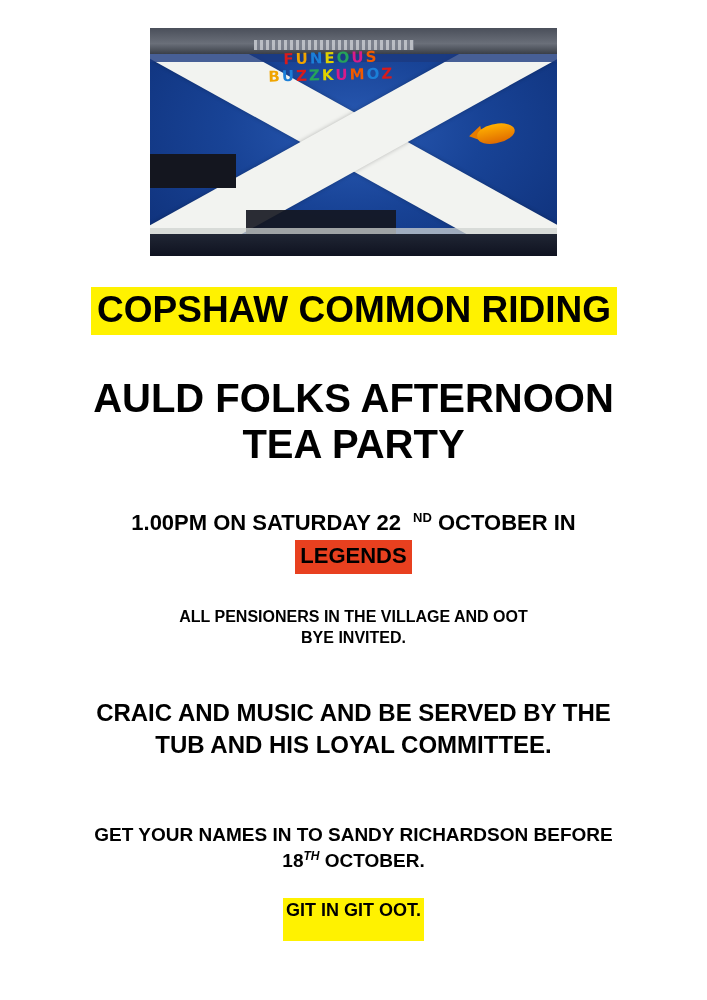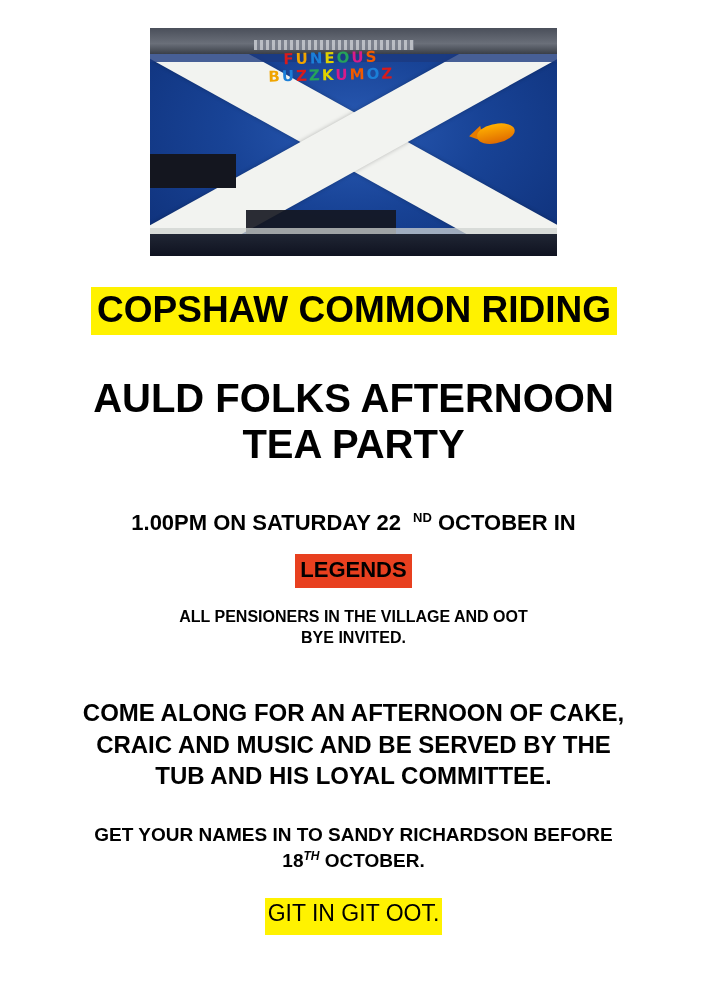--- a/index.html
+++ b/index.html
@@ -203,21 +203,21 @@
   .when sup {
     font-size: 13px;
     vertical-align: super;
     line-height: 0;
     margin-left: 12px;
   }
   .venue-hl {
     background: #e8401f;
     padding: 1px 5px 2px 5px;
     display: inline-block;
-    margin-top: 16px;
+    margin-top: 2px;
   }
 
   .para {
     position: absolute;
     left: 40px;
     width: 627px;
     text-align: center;
     font-weight: 700;
     line-height: 1.32;
   }
@@ -228,23 +228,23 @@
 
   .footer {
     position: absolute;
     left: 40px;
     top: 898px;
     width: 627px;
     text-align: center;
   }
   .footer .hl {
     background: #fff200;
-    font-size: 23px;
-    font-weight: 400;
-    padding: 2px 3px 8px 3px;
+    font-size: 18px;
+    font-weight: 700;
+    padding: 2px 3px 20px 3px;
     display: inline-block;
   }
 </style>
 </head>
 <body>
 
 <div class="poster">
 
   <div class="photo-wrap">
     <div class="photo">
@@ -290,21 +290,20 @@
       <span class="venue-hl">LEGENDS</span>
     </div>
   </div>
 
   <div class="para para-1">
     <div>ALL PENSIONERS IN THE VILLAGE AND OOT</div>
     <div>BYE INVITED.</div>
   </div>
 
   <div class="para para-2">
-    <div>COME ALONG FOR AN AFTERNOON OF CAKE,</div>
     <div>CRAIC AND MUSIC AND BE SERVED BY THE</div>
     <div>TUB AND HIS LOYAL COMMITTEE.</div>
   </div>
 
   <div class="para para-3">
     <div>GET YOUR NAMES IN TO SANDY RICHARDSON BEFORE</div>
     <div>
       <span>18</span><sup>TH</sup><span> OCTOBER.</span>
     </div>
   </div>

